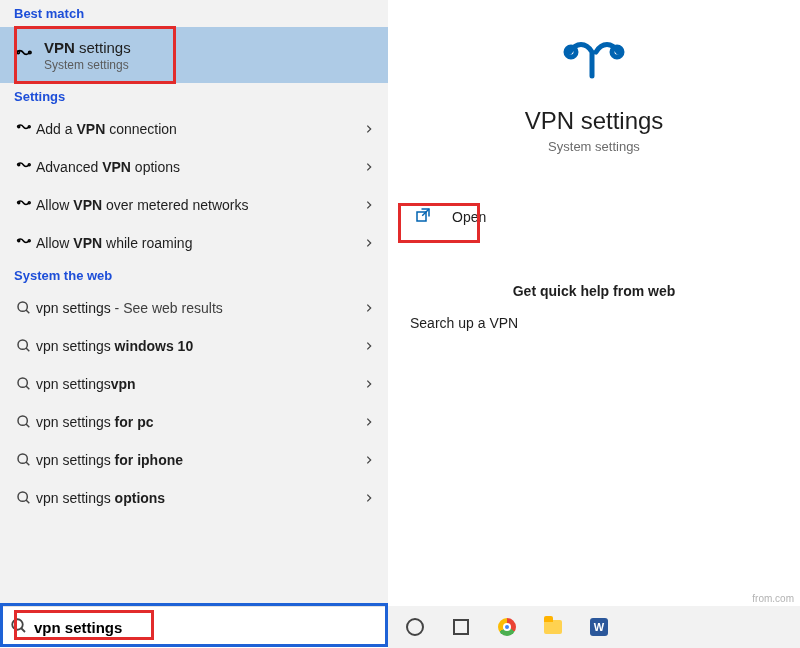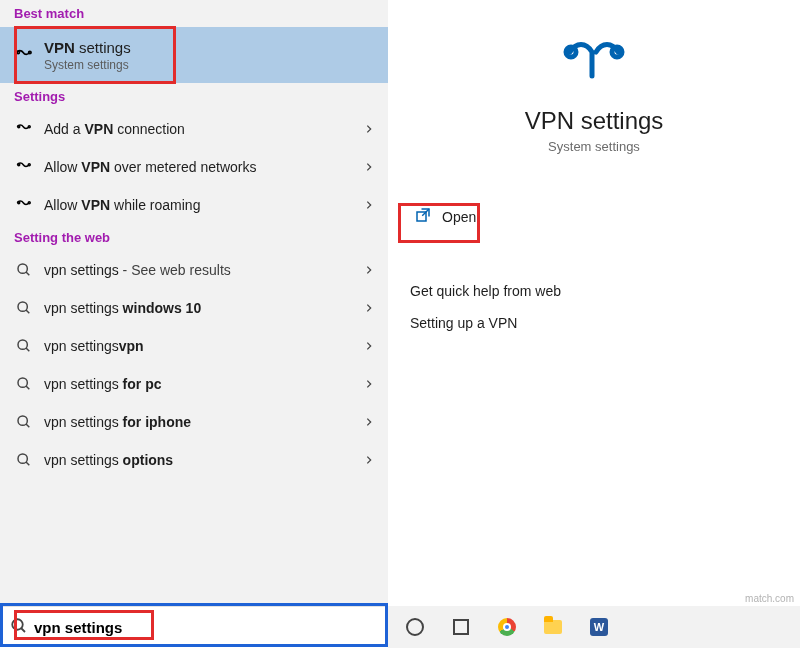--- a/index.html
+++ b/index.html
@@ -29,67 +29,67 @@
     height: 606px;
     background: #fff;
     padding: 38px 22px 0 22px;
     display: flex;
     flex-direction: column;
   }
   .section-header {
     font-weight: 600;
     font-size: 13px;
     padding: 6px 14px 6px 14px;
-    color: #a21caf;
+    color: #1d4ed8;
   }
   .best-match-item {
     display: flex;
     align-items: center;
     height: 56px;
     background: #aecbe6;
     padding: 0 14px;
   }
   .best-match-item .texts { margin-left: 10px; }
   .best-match-item .title { font-size: 15px; }
   .best-match-item .title b { font-weight: 600; }
   .best-match-item .sub { font-size: 12px; color: #5b5b5b; margin-top: 2px;}
   .row {
     display: flex;
     align-items: center;
     height: 38px;
     padding: 0 14px;
     cursor: default;
   }
-  .row .label { flex: 1; margin-left: 10px; font-size: 14px; color: #1e1e1e; }
+  .row .label { flex: 1; margin-left: 2px; font-size: 14px; color: #1e1e1e; }
   .row .label b { font-weight: 600; }
   .row .chev { color: #444; }
   .row .icon { width: 20px; display:flex; justify-content:center; align-items:center;}
   .vpn-icon, .search-mini {
     width: 20px; height: 20px;
     display: flex; align-items: center; justify-content: center;
   }
   .hint { color: #404040; font-size: 14px; }
 
   .annot-box-red { position: absolute; border: 3px solid #e22b2b; pointer-events: none; }
   .annot-box-blue { position: absolute; border: 3px solid #1e62d6; pointer-events: none; }
 
   .big-icon { align-self: center; margin-bottom: 20px; }
   .right-title { align-self: center; font-size: 24px; font-weight: 400; }
   .right-sub { align-self: center; font-size: 13px; color: #6b6b6b; margin-top: 4px; }
 
   .open-row {
-    display: flex; align-items: center; gap: 10px;
+    display: flex; align-items: center; gap: 20px;
     margin-top: 52px;
     margin-left: 4px;
   }
   .open-icon { color: #0063b1; }
   .open-label { font-size: 14px; }
 
   .help-block { margin-top: 56px; }
-  .help-title { font-weight: 400; font-size: 14px; }
+  .help-title { font-weight: 700; font-size: 14px; text-align: center; }
   .help-item { margin-top: 16px; font-size: 14px; }
 
   .search-bar {
     position: absolute;
     left: 0; bottom: 0;
     width: 388px; height: 42px;
     background: #fff;
     display: flex; align-items: center;
     padding: 0 10px;
     border-top: 1px solid #e2e2e2;
@@ -165,41 +165,54 @@
           </svg></span>
       </div>
       <div class="row">
         <span class="icon">
           <svg width="18" height="18" viewBox="0 0 24 24" fill="none" stroke="#000" stroke-width="2">
             <path d="M3 9c2-3 6-3 8 0s5 3 8 0"></path>
             <circle cx="5" cy="9" r="1.3"></circle>
             <circle cx="19" cy="9" r="1.3"></circle>
           </svg>
         </span>
-        <span class="label">Allow <b>VPN</b> over metered networks</span>
+        <span class="label">Advanced <b>VPN</b> options</span>
         <span class="chev"><svg width="10" height="10" viewBox="0 0 24 24" fill="none" stroke="#444" stroke-width="3">
             <path d="M8 4l8 8-8 8"></path>
           </svg></span>
       </div>
       <div class="row">
         <span class="icon">
           <svg width="18" height="18" viewBox="0 0 24 24" fill="none" stroke="#000" stroke-width="2">
             <path d="M3 9c2-3 6-3 8 0s5 3 8 0"></path>
             <circle cx="5" cy="9" r="1.3"></circle>
             <circle cx="19" cy="9" r="1.3"></circle>
           </svg>
         </span>
+        <span class="label">Allow <b>VPN</b> over metered networks</span>
+        <span class="chev"><svg width="10" height="10" viewBox="0 0 24 24" fill="none" stroke="#444" stroke-width="3">
+            <path d="M8 4l8 8-8 8"></path>
+          </svg></span>
+      </div>
+      <div class="row">
+        <span class="icon">
+          <svg width="18" height="18" viewBox="0 0 24 24" fill="none" stroke="#000" stroke-width="2">
+            <path d="M3 9c2-3 6-3 8 0s5 3 8 0"></path>
+            <circle cx="5" cy="9" r="1.3"></circle>
+            <circle cx="19" cy="9" r="1.3"></circle>
+          </svg>
+        </span>
         <span class="label">Allow <b>VPN</b> while roaming</span>
         <span class="chev"><svg width="10" height="10" viewBox="0 0 24 24" fill="none" stroke="#444" stroke-width="3">
             <path d="M8 4l8 8-8 8"></path>
           </svg></span>
       </div>
     </div>
 
-  <div class="section-header">Setting the web</div>
+  <div class="section-header">System the web</div>
 
   <div id="web-list" class="list-scroll">
       <div class="row">
         <span class="icon">
           <svg width="16" height="16" viewBox="0 0 24 24" fill="none" stroke="#444" stroke-width="2.2">
             <circle cx="10" cy="10" r="7"></circle>
             <line x1="20" y1="20" x2="15" y2="15"></line>
           </svg>
         </span>
         <span class="label">vpn settings<span class="hint"> - See web results</span></span>
@@ -297,21 +310,21 @@
           <rect x="4" y="8" width="12" height="12"></rect>
           <path d="M10 4h10v10"></path>
           <path d="M20 4l-9 9"></path>
         </svg>
     </span>
     <span class="open-label">Open</span>
   </div>
 
   <div class="help-block">
     <div class="help-title">Get quick help from web</div>
-    <div class="help-item">Setting up a VPN</div>
+    <div class="help-item">Search up a VPN</div>
   </div>
 </div>
 
 <div class="taskbar">
   <div class="tb-icon">
       <div class="cortana-circle"></div>
     </div>
   <div class="tb-icon">
       <div class="filmstrip"></div>
     </div>
@@ -319,18 +332,18 @@
       <div class="chrome-dot"></div>
     </div>
   <div class="tb-icon">
       <div class="folder"></div>
     </div>
   <div class="tb-icon">
       <div class="word">W</div>
     </div>
 </div>
 
-<div class="watermark">match.com</div>
+<div class="watermark">from.com</div>
 
 <div class="annot-box-red" style="left:14px;top:26px;width:162px;height:58px;"></div>
 <div class="annot-box-red" style="left:398px;top:203px;width:82px;height:40px;"></div>
 <div class="annot-box-blue" style="left:0px;top:603px;width:388px;height:44px;"></div>
 <div class="annot-box-red" style="left:14px;top:610px;width:140px;height:30px;"></div>
 
 </body></html>

